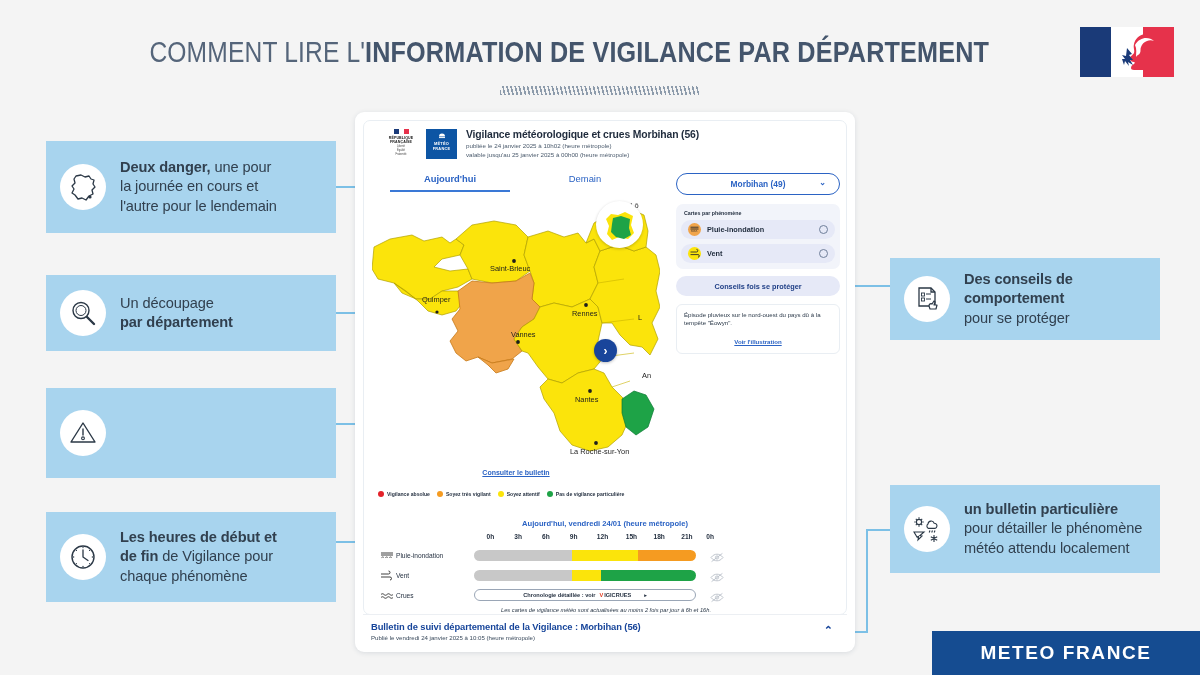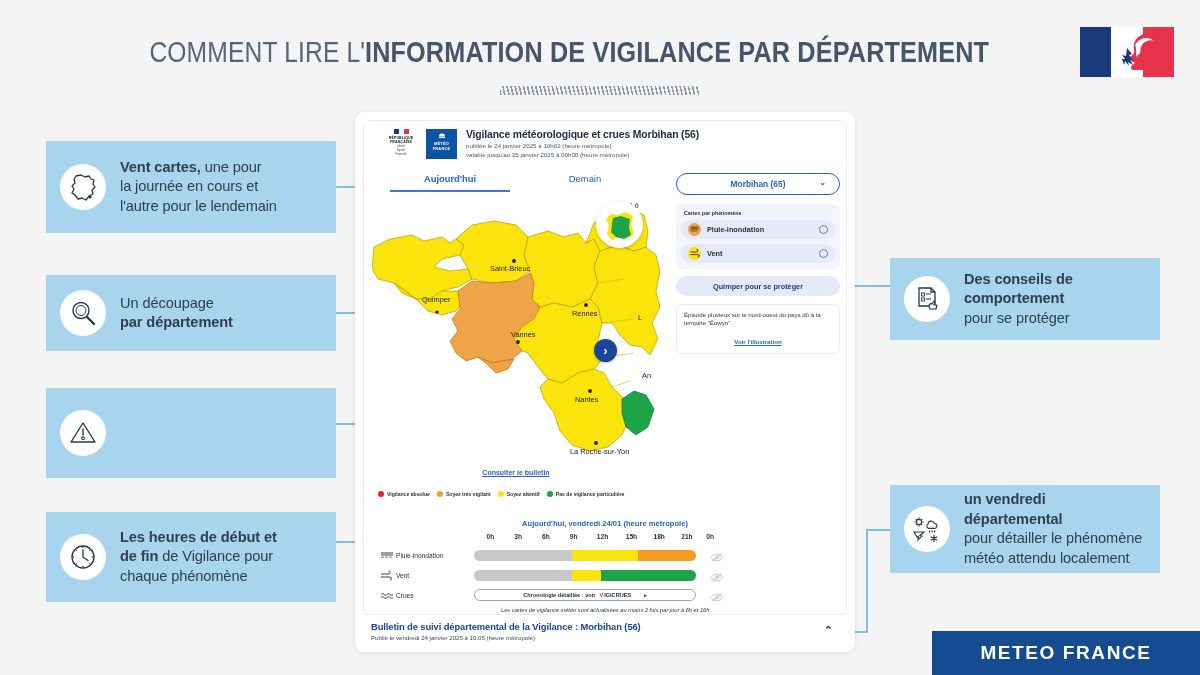--- a/index.html
+++ b/index.html
@@ -279,21 +279,21 @@
 
 <div id="hatch-divider"></div>
 
 <div class="anno left" style="left:46px; top:141px; width:290px; height:92px;">
   <div class="anno-icon">
     <svg width="30" height="30" viewBox="0 0 30 30">
       <path d="M8 4l5-1 4 2 4-1 2 3 3 1-1 4 2 3-3 3 1 4-4 2-3 4-4-2-4 1-3-4-3-2 2-4-2-3 3-3-1-4z" fill="none" stroke="#2b3846" stroke-width="1.3" stroke-linejoin="round"></path>
       <circle cx="22" cy="25" r="1.6" fill="#2b3846"></circle>
     </svg>
   </div>
-  <div class="anno-text"><b>Vent cartes,</b> une pour<br>la journée en cours et<br>l'autre pour le lendemain</div>
+  <div class="anno-text"><b>Deux danger,</b> une pour<br>la journée en cours et<br>l'autre pour le lendemain</div>
 </div>
 
 <div class="anno left" style="left:46px; top:275px; width:290px; height:76px;">
   <div class="anno-icon">
     <svg width="30" height="30" viewBox="0 0 30 30">
       <circle cx="13" cy="12.5" r="8" fill="none" stroke="#2b3846" stroke-width="1.4"></circle>
       <circle cx="13" cy="12.5" r="5" fill="none" stroke="#2b3846" stroke-width="1"></circle>
       <path d="M19 19l7 7" stroke="#2b3846" stroke-width="2.4" stroke-linecap="round"></path>
     </svg>
   </div>
@@ -352,21 +352,21 @@
         <path d="M8 3.3v1.4M8 11.3v1.4M3.3 8h1.4M11.3 8h1.4M4.8 4.8l1 1M10.2 10.2l1 1M11.2 4.8l-1 1M5.8 10.2l-1 1"></path>
         <path d="M17 10a3.2 3.2 0 016.2-.8 2.6 2.6 0 11.3 5.2h-6a2.5 2.5 0 01-.5-4.4z"></path>
         <path d="M19 16.5l-.8 2M21.5 16.5l-.8 2M24 16.5l-.8 2"></path>
         <path d="M3 18h10l-4 3.5 2 .5-4 4 .6-3.6L6 23z"></path>
         <g>
             <path d="M23 21v7M19.8 22.8l6.4 3.4M26.2 22.8l-6.4 3.4"></path>
           </g>
       </g>
     </svg>
   </div>
-  <div class="anno-text"><b>un vendredi départemental</b><br>pour détailler le phénomène<br>météo attendu localement</div>
+  <div class="anno-text"><b>un bulletin particulière</b><br>pour détailler le phénomène<br>météo attendu localement</div>
 </div>
 
 <div class="conn conn-h" style="left:336px; top:186px; width:90px;"></div>
 <div class="dot" style="left:418px; top:180px;"></div>
 
 <div class="conn conn-h" style="left:336px; top:312px; width:100px;"></div>
 <div class="dot" style="left:428px; top:306px;"></div>
 
 <div class="conn conn-h" style="left:336px; top:423px; width:36px;"></div>
 <div class="conn conn-v" style="left:370px; top:423px; height:58px;"></div>
@@ -509,21 +509,21 @@
         <span class="lb">Soyez attentif</span>
       </div>
       <div class="lg">
         <span class="sw" style="background:#1ea347"></span>
         <span class="lb">Pas de vigilance particulière</span>
       </div>
     </div>
 
     <div id="side-panel">
       <div id="dept-select">
-        <span>Morbihan (65)</span>
+        <span>Morbihan (49)</span>
         <span class="chev">⌄</span>
       </div>
 
       <div id="phen-box">
         <div id="phen-label">Cartes par phénomène</div>
 
         <div class="phen-row">
           <span class="phen-ic" style="background:#f0a44a">
             <svg width="11" height="11" viewBox="0 0 11 11">
               <path d="M1.5 3.2h8M1.5 5h8" stroke="#2b2b2b" stroke-width=".9"></path>
@@ -539,21 +539,21 @@
             <svg width="11" height="11" viewBox="0 0 11 11">
               <path d="M1.5 4h6a1.3 1.3 0 100-2.6" stroke="#2b2b2b" stroke-width=".9" fill="none"></path>
               <path d="M1.5 6.6h7.5a1.3 1.3 0 110 2.6" stroke="#2b2b2b" stroke-width=".9" fill="none"></path>
             </svg>
           </span>
           <span class="phen-nm">Vent</span>
           <span class="phen-rd"></span>
         </div>
       </div>
 
-      <div id="advice-btn">Quimper pour se protéger</div>
+      <div id="advice-btn">Conseils fois se protéger</div>
 
       <div id="episode-box">
         <div id="episode-text">Épisode pluvieux sur le nord-ouest du pays dû à la tempête "Éowyn".</div>
         <div id="illus-link">Voir l'illustration</div>
       </div>
     </div>
 
     <div id="timeline">
       <div id="tl-title">Aujourd'hui, vendredi 24/01 (heure métropole)</div>
 

